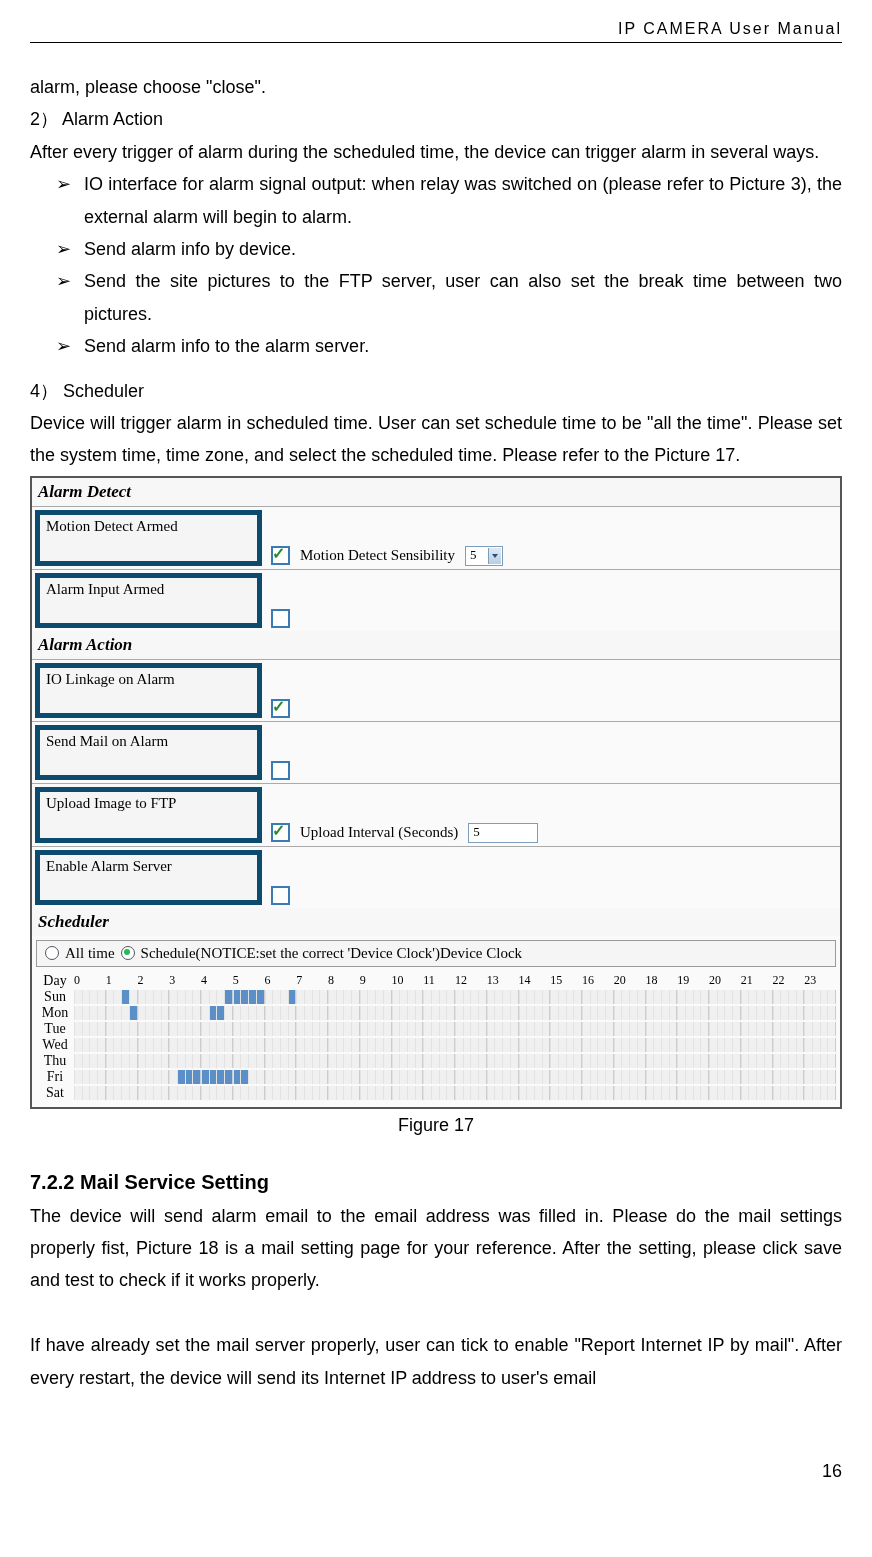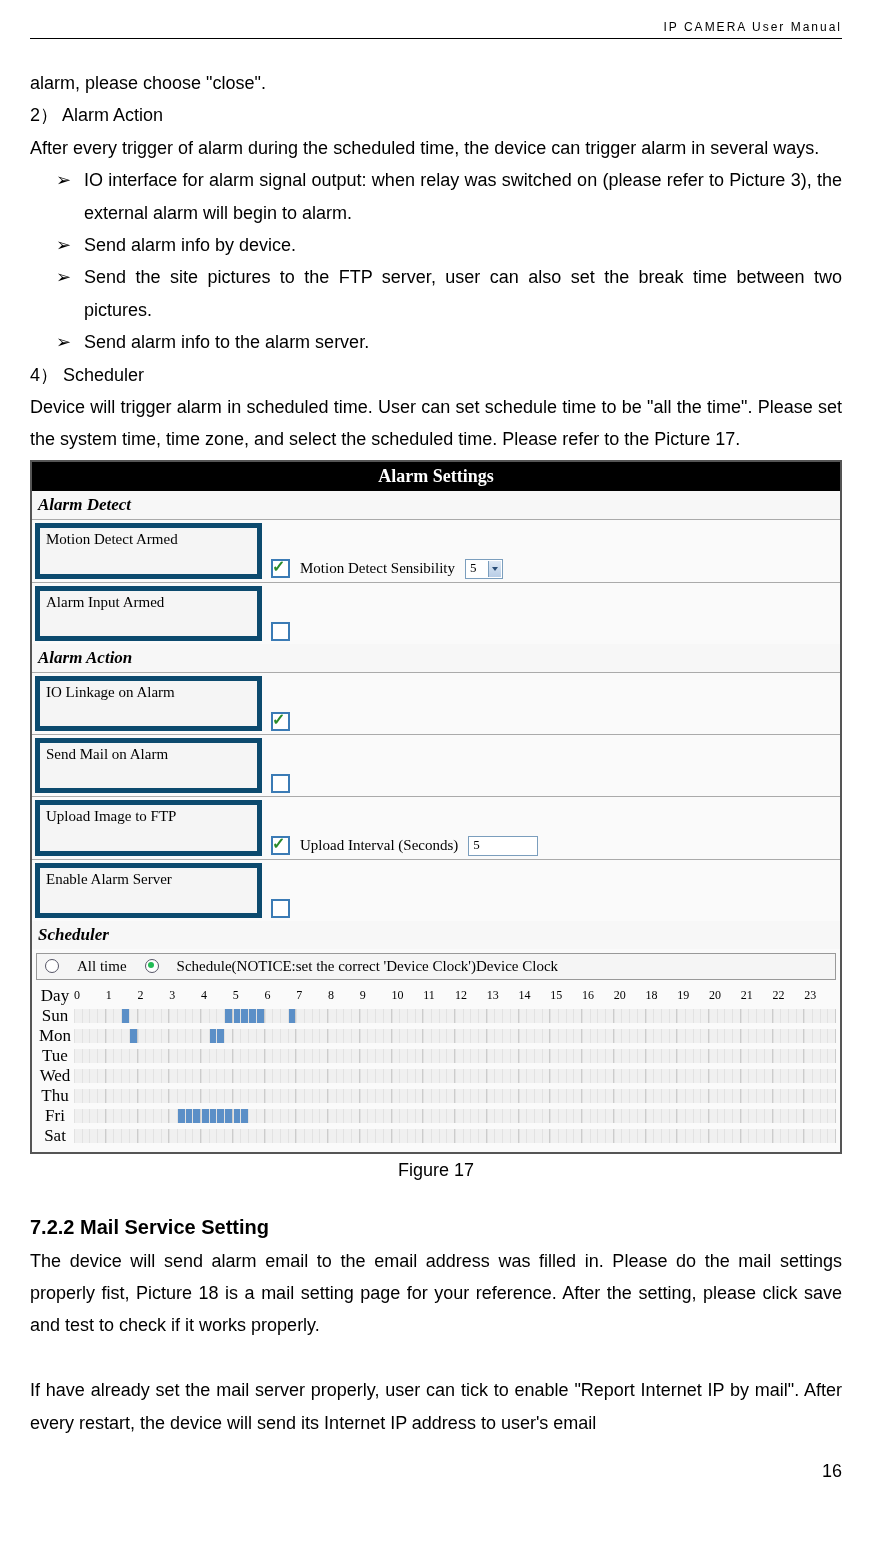--- a/index.html
+++ b/index.html
@@ -11,34 +11,34 @@
   }
   .page {
     padding: 20px 30px 30px 30px;
     position: relative;
     min-height: 1500px;
     box-sizing: border-box;
   }
   .header-line {
     border-bottom: 1px solid #000;
     text-align: right;
-    font-size: 12px;
+    font-size: 16px;
     letter-spacing: 2px;
     padding-bottom: 4px;
     margin-bottom: 28px;
   }
   .body-text {
     font-size: 18px;
     line-height: 1.8;
     text-align: justify;
   }
   .body-text p { margin: 0; }
   .heading-line { font-weight: normal; font-size: 18px; margin-top: 30px; }
   .intro-text { margin-top: 0; }
-  ul.bullets { margin: 0 0 0 26px; padding: 0; }
+  ul.bullets { margin: 0 0 12px 26px; padding: 0; }
   ul.bullets li { list-style: none; position: relative; padding-left: 28px; text-align: justify; line-height: 1.8; }
   ul.bullets li::before { content: "➢"; position: absolute; left: 0; top: 0; }
   .figure-caption { text-align: center; font-size: 18px; margin: 6px 0 28px 0; }
   .section-heading { font-weight: bold; font-size: 20px; margin-top: 10px; }
 
   
   .settings-box {
     border: 2px solid #555;
     background: #fafafa;
     font-family: "Times New Roman", serif;
@@ -136,21 +136,21 @@
     display: inline-block;
   }
 
   .radio-row {
     border: 1px solid #999;
     background: #f5f5f5;
     margin: 4px;
     padding: 4px 8px;
     display: flex;
     align-items: center;
-    gap: 18px;
+    gap: 6px;
   }
   .radio {
     width: 12px; height: 12px;
     border: 1px solid #556;
     border-radius: 50%;
     display: inline-block;
     position: relative;
     background: #fff;
   }
   .radio.sel-on::after {
@@ -166,21 +166,21 @@
     padding: 2px 4px 6px 4px;
   }
   .sched-head, .sched-row {
     display: flex;
     font-size: 12px;
     align-items: center;
   }
   .day-label {
     width: 38px;
     text-align: center;
-    font-size: 17px;
+    font-size: 14px;
   }
   .hours { flex: 1; display: flex; }
   .hour-label { flex: 1; text-align: left; font-size: 12px; }
   .hour-slot {
     flex: 1;
     height: 14px;
     display: flex;
     border-right: 1px solid #ccc;
   }
   .quarter {
@@ -213,21 +213,20 @@
       <li>Send alarm info by device.</li>
       <li>Send the site pictures to the FTP server, user can also set the break time between two pictures.</li>
       <li>Send alarm info to the alarm server.</li>
     </ul>
 
     <p class="heading-line">4） Scheduler</p>
     <p>Device will trigger alarm in scheduled time. User can set schedule time to be "all the time". Please set the system time, time zone, and select the scheduled time. Please refer to the Picture 17.</p>
   </div>
 
   <div class="settings-box">
-    <div class="title-bar">Alarm Settings</div>
 
     <div class="group-header">Alarm Detect</div>
     <div class="row">
       <div class="label-cell">Motion Detect Armed</div>
       <div class="value-cell">
         <span class="cb checked"></span>
         <span class="inline-label">Motion Detect Sensibility</span>
         <span class="sel">5</span>
       </div>
     </div>

